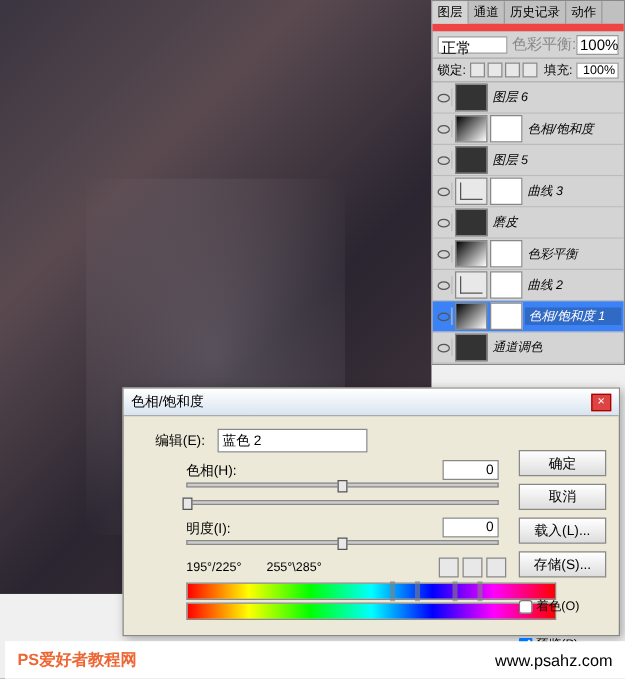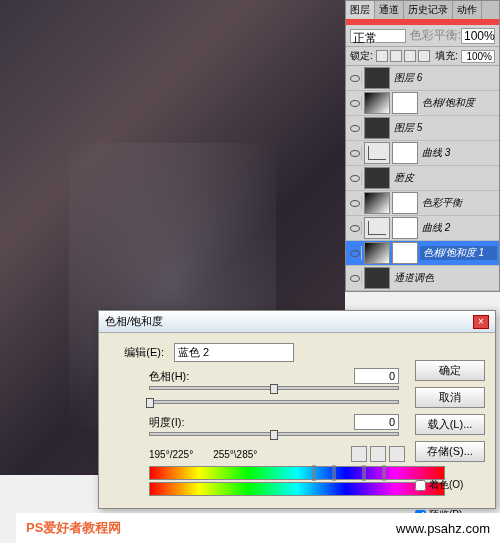--- a/index.html
+++ b/index.html
@@ -61,21 +61,21 @@
   .dlg-check { display: flex; align-items: center; gap: 3px; font-size: 10px; margin-top: 16px; }
   .dlg-check input { width: 11px; height: 11px; }
   
   .range-row { display: flex; align-items: center; gap: 20px; margin: 4px 0 4px 40px; font-size: 10px; }
   .eyedrops { display: flex; gap: 3px; margin-left: auto; margin-right: 80px; }
   .eyedrop { width: 16px; height: 16px; border: 1px solid #888; background: #e8e8e8; }
   
   .spectrum { height: 14px; margin: 2px 40px 2px 40px; background: linear-gradient(90deg, red, yellow, lime, cyan, blue, magenta, red); border: 1px solid #888; position: relative; }
   .spectrum .marker { position: absolute; top: -2px; bottom: -2px; width: 4px; background: rgba(128,128,128,0.6); }
   
-  .footer { position: absolute; bottom: 0; left: 16px; right: 0; padding: 6px 10px; display: flex; justify-content: space-between; align-items: center; font-size: 13px; background: #fff; }
+  .footer { position: absolute; bottom: 0; left: 4px; right: 0; padding: 6px 10px; display: flex; justify-content: space-between; align-items: center; font-size: 13px; background: #fff; }
   .footer .brand { color: #e63; font-weight: bold; }
   .footer .url { color: #000000; }
 </style>
 </head>
 <body>
 
 <div class="canvas-area">
   <div class="photo">
     <div class="watermark1">rxsy.net</div>
     <div class="watermark2">人 像 摄 影 网</div>

